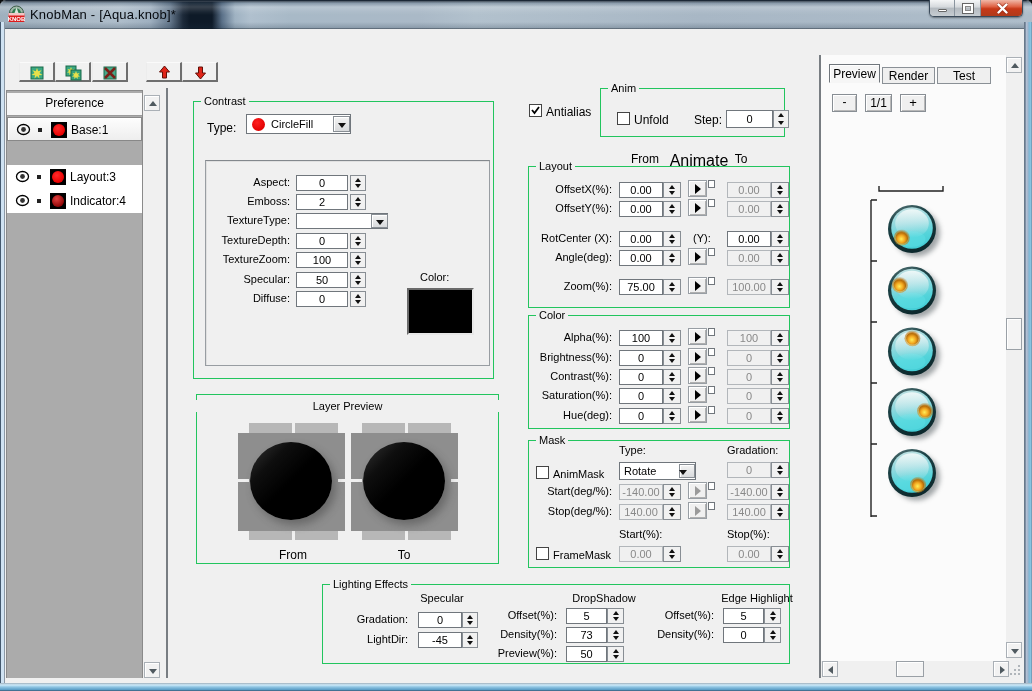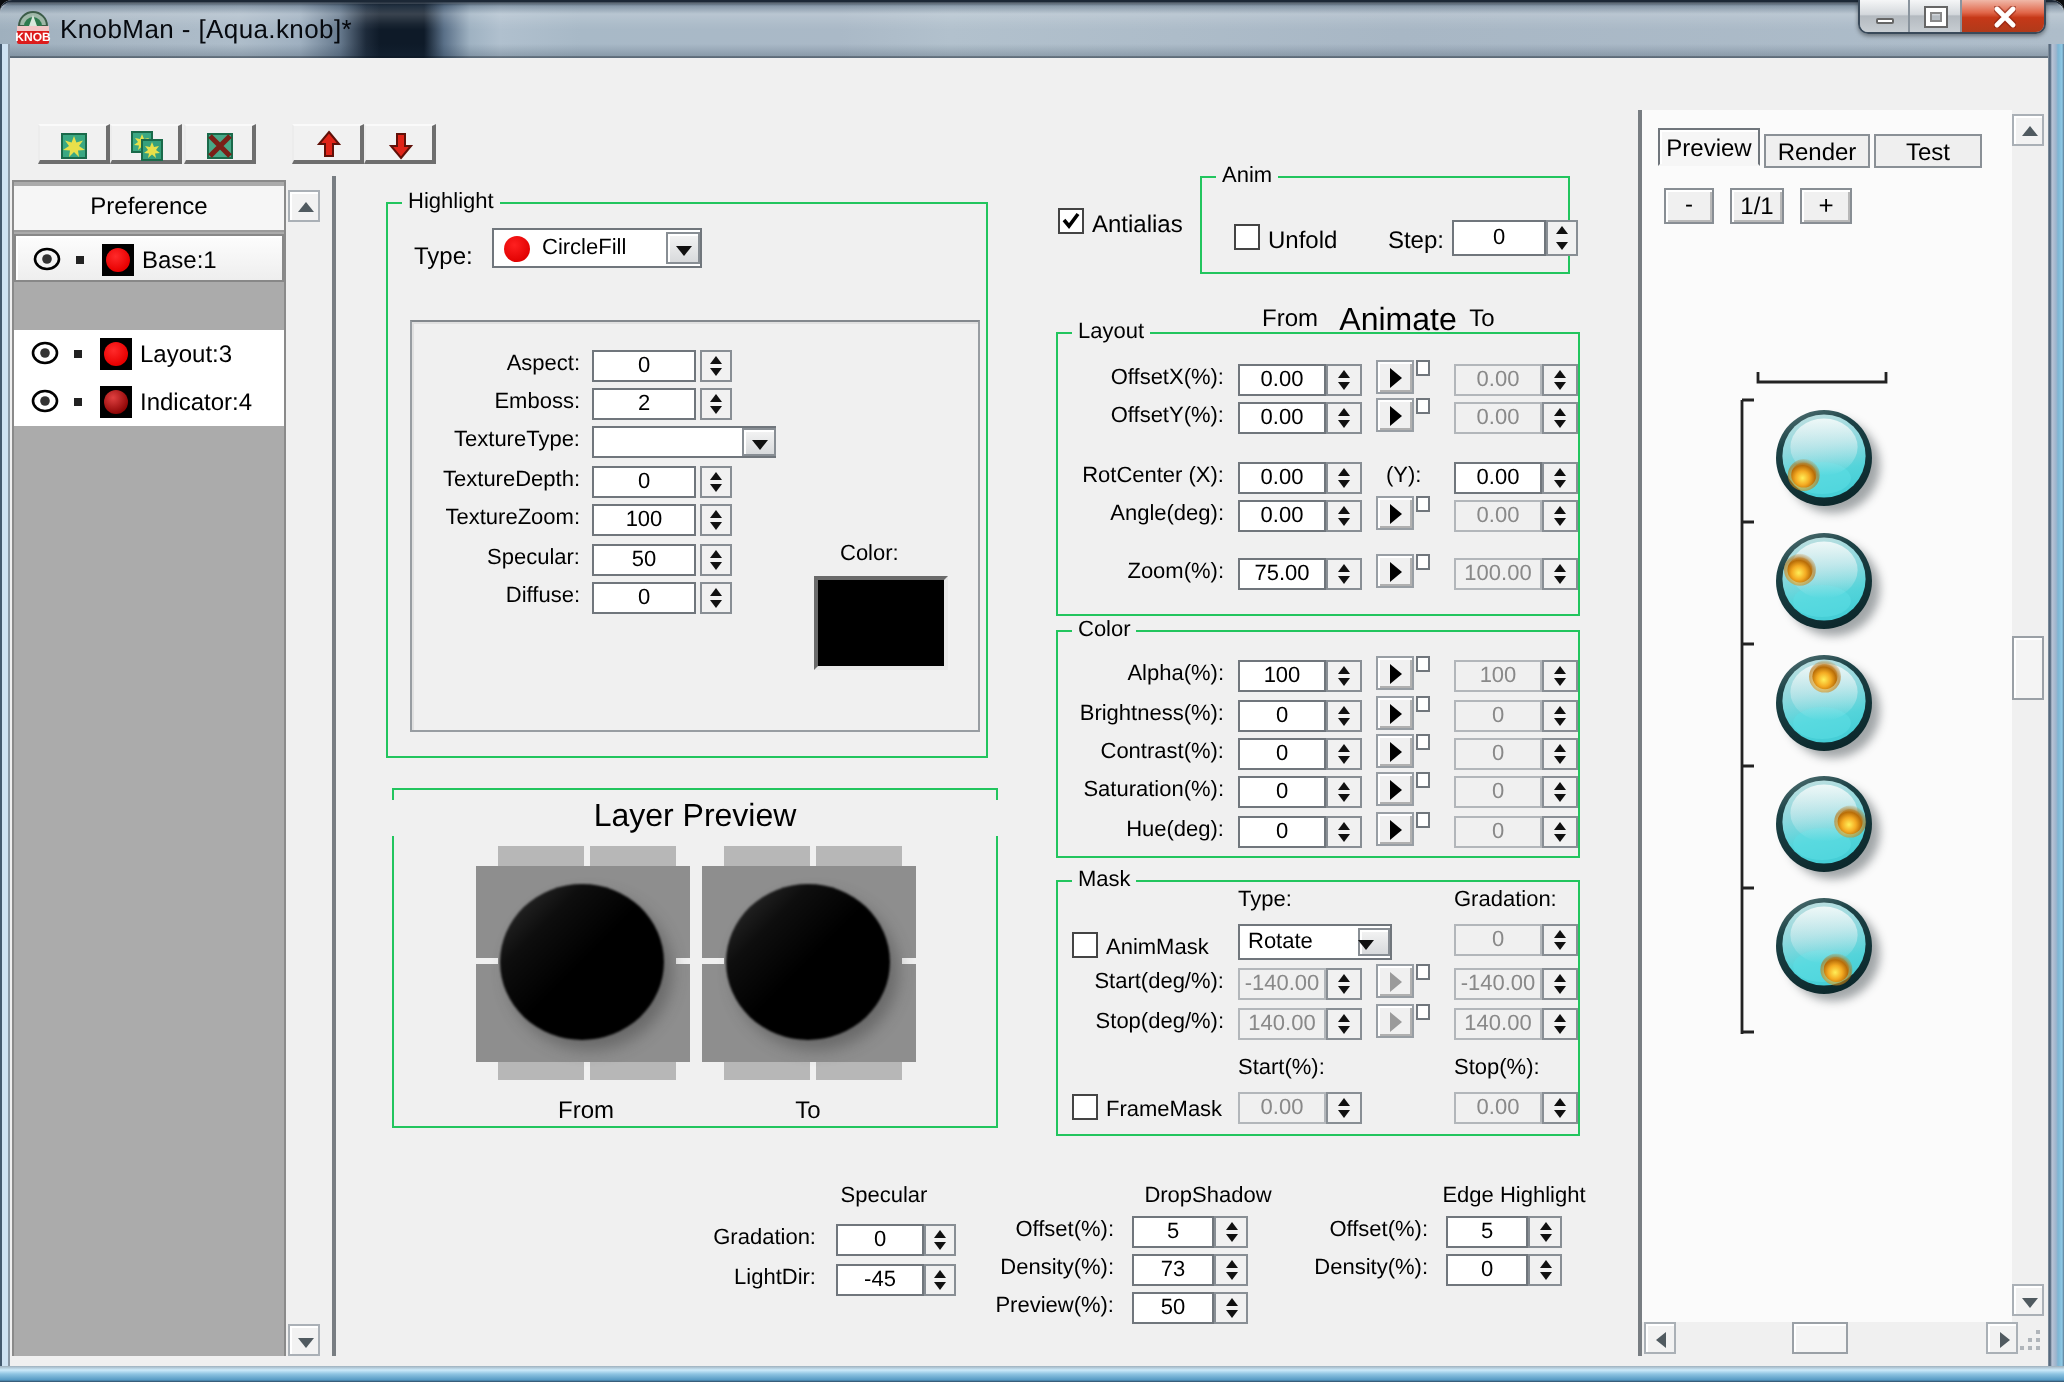--- a/index.html
+++ b/index.html
@@ -169,21 +169,21 @@
           <i class="ar arU"></i>
         </div>
     <div class="sbtn" style="top:567px">
           <i class="ar arD"></i>
         </div>
   </div>
   <div class="vdiv" style="left:161px;top:39px;height:590px"></div>
   <div class="vdiv" style="left:814px;top:6px;height:623px"></div>
 
   <div class="g" style="left:188px;top:52px;width:301px;height:278px">
-        <s>Highlight</s>
+        <s>Contrast</s>
       </div>
   <div class="labl" style="left:202px;top:72px;font-size:12px">Type:</div>
   <div class="dd" style="left:241px;top:65px;width:105px;height:20px">
     <i style="position:absolute;left:5px;top:3px;width:13px;height:13px;border-radius:50%;background:radial-gradient(circle at 40% 35%,#ff2020,#e00000 75%)"></i>
     <span style="position:absolute;left:24px;top:3px;font-size:11px">CircleFill</span>
     <span class="ddb" style="left:86px;top:1px;width:17px;height:16px">
           <i></i>
         </span>
   </div>
   <div style="position:absolute;left:200px;top:111px;width:285px;height:206px;border:1px solid #989da2;border-top-color:#83888d;box-shadow:inset 1px 1px 0 #e0e0e0"></div>
@@ -208,21 +208,21 @@
   <div class="lab" style="left:185px;top:224px;width:100px">Specular:</div>
   <div class="fi" style="left:291px;top:223px;width:52px">50</div>
       <div class="sp" style="left:345px;top:223px"></div>
   <div class="lab" style="left:185px;top:243px;width:100px">Diffuse:</div>
   <div class="fi" style="left:291px;top:242px;width:52px">0</div>
       <div class="sp" style="left:345px;top:242px"></div>
   <div class="labl" style="left:415px;top:222px">Color:</div>
   <div style="position:absolute;left:402px;top:239px;width:67px;height:47px;background:#000;border:2px solid #888;border-top-color:#6a6a6a;border-left-color:#6a6a6a;border-bottom-color:#e8e8e8;border-right-color:#e8e8e8"></div>
 
   <div class="g" style="left:191px;top:345px;width:303px;height:170px"></div>
-  <div class="labl" style="left:191px;top:351px;width:303px;text-align:center;font-size:16px;background:#f0f0f0">Layer Preview</div>
+  <div class="labl" style="left:191px;top:351px;width:303px;text-align:center;font-size:11px;background:#f0f0f0">Layer Preview</div>
   <div style="position:absolute;left:244px;top:374px;width:89px;height:117px;background:#b7b7b7"></div>
   <div style="position:absolute;left:233px;top:384px;width:107px;height:98px;background:#8e8e8e"></div>
   <div style="position:absolute;left:287px;top:374px;width:3px;height:10px;background:#f0f0f0"></div>
   <div style="position:absolute;left:287px;top:482px;width:3px;height:10px;background:#f0f0f0"></div>
   <div style="position:absolute;left:233px;top:430px;width:11px;height:3px;background:#f0f0f0"></div>
   <div style="position:absolute;left:333px;top:430px;width:7px;height:3px;background:#f0f0f0"></div>
   <div style="position:absolute;left:245px;top:393px;width:82px;height:78px;border-radius:50%;background:linear-gradient(135deg,#363636 0,#0e0e0e 26%,#000 50%);box-shadow:4px 5px 8px rgba(60,60,60,.45);filter:blur(.6px)"></div>
   <div style="position:absolute;left:357px;top:374px;width:89px;height:117px;background:#b7b7b7"></div>
   <div style="position:absolute;left:346px;top:384px;width:107px;height:98px;background:#8e8e8e"></div>
   <div style="position:absolute;left:400px;top:374px;width:3px;height:10px;background:#f0f0f0"></div>
@@ -360,20 +360,23 @@
       <div class="sp" style="left:766px;top:455px;width:18px"></div>
   <div class="labl" style="left:614px;top:479px">Start(%):</div>
   <div class="labl" style="left:722px;top:479px">Stop(%):</div>
   <div class="cb" style="left:531px;top:498px"></div>
   <div class="labl" style="left:548px;top:500px">FrameMask</div>
   <div class="fd" style="left:614px;top:497px;width:44px">0.00</div>
       <div class="sp" style="left:658px;top:497px;width:18px"></div>
   <div class="fd" style="left:722px;top:497px;width:44px">0.00</div>
       <div class="sp" style="left:766px;top:497px;width:18px"></div>
 
+  <div class="g" style="left:317px;top:535px;width:468px;height:80px">
+        <s>Lighting Effects</s>
+      </div>
   <div class="labl" style="left:397px;top:543px;width:80px;text-align:center">Specular</div>
   <div class="labl" style="left:559px;top:543px;width:80px;text-align:center">DropShadow</div>
   <div class="labl" style="left:707px;top:543px;width:90px;text-align:center">Edge Highlight</div>
   <div class="lab" style="left:303px;top:564px;width:100px">Gradation:</div>
   <div class="fi" style="left:413px;top:563px;width:44px">0</div>
       <div class="sp" style="left:457px;top:563px"></div>
   <div class="lab" style="left:303px;top:584px;width:100px">LightDir:</div>
   <div class="fi" style="left:413px;top:583px;width:44px">-45</div>
       <div class="sp" style="left:457px;top:583px"></div>
   <div class="lab" style="left:452px;top:560px;width:100px">Offset(%):</div>

